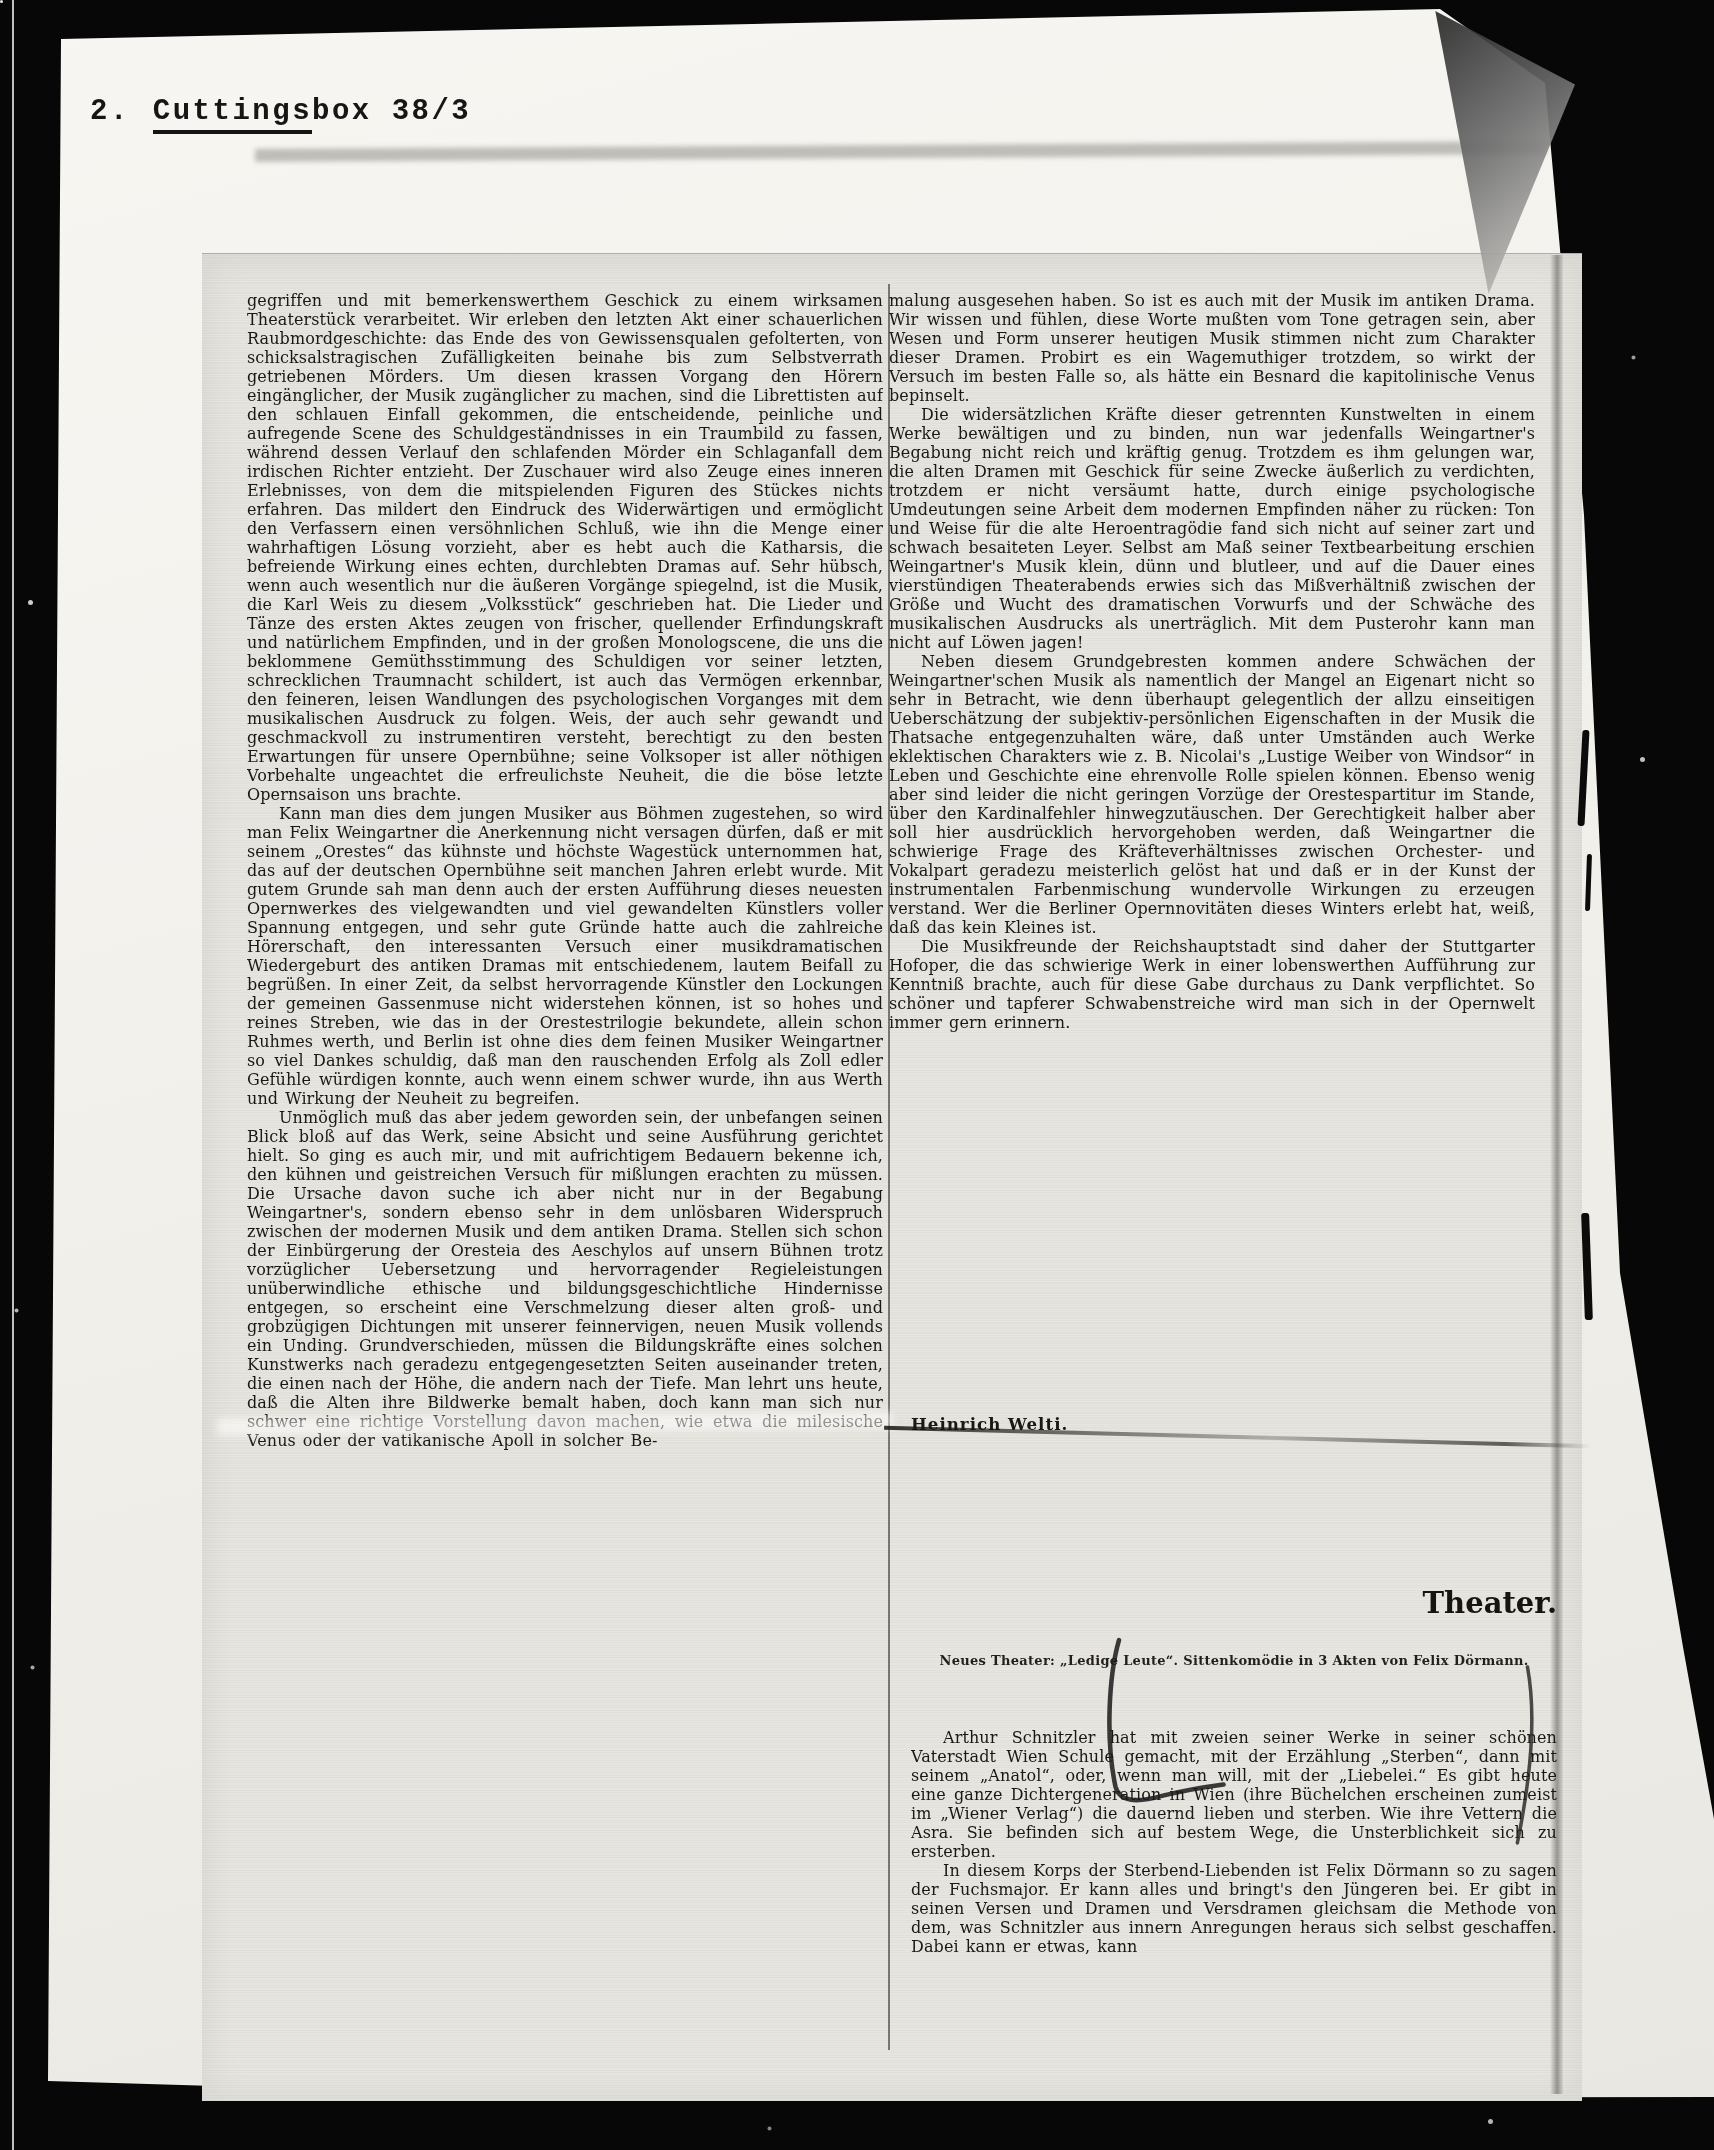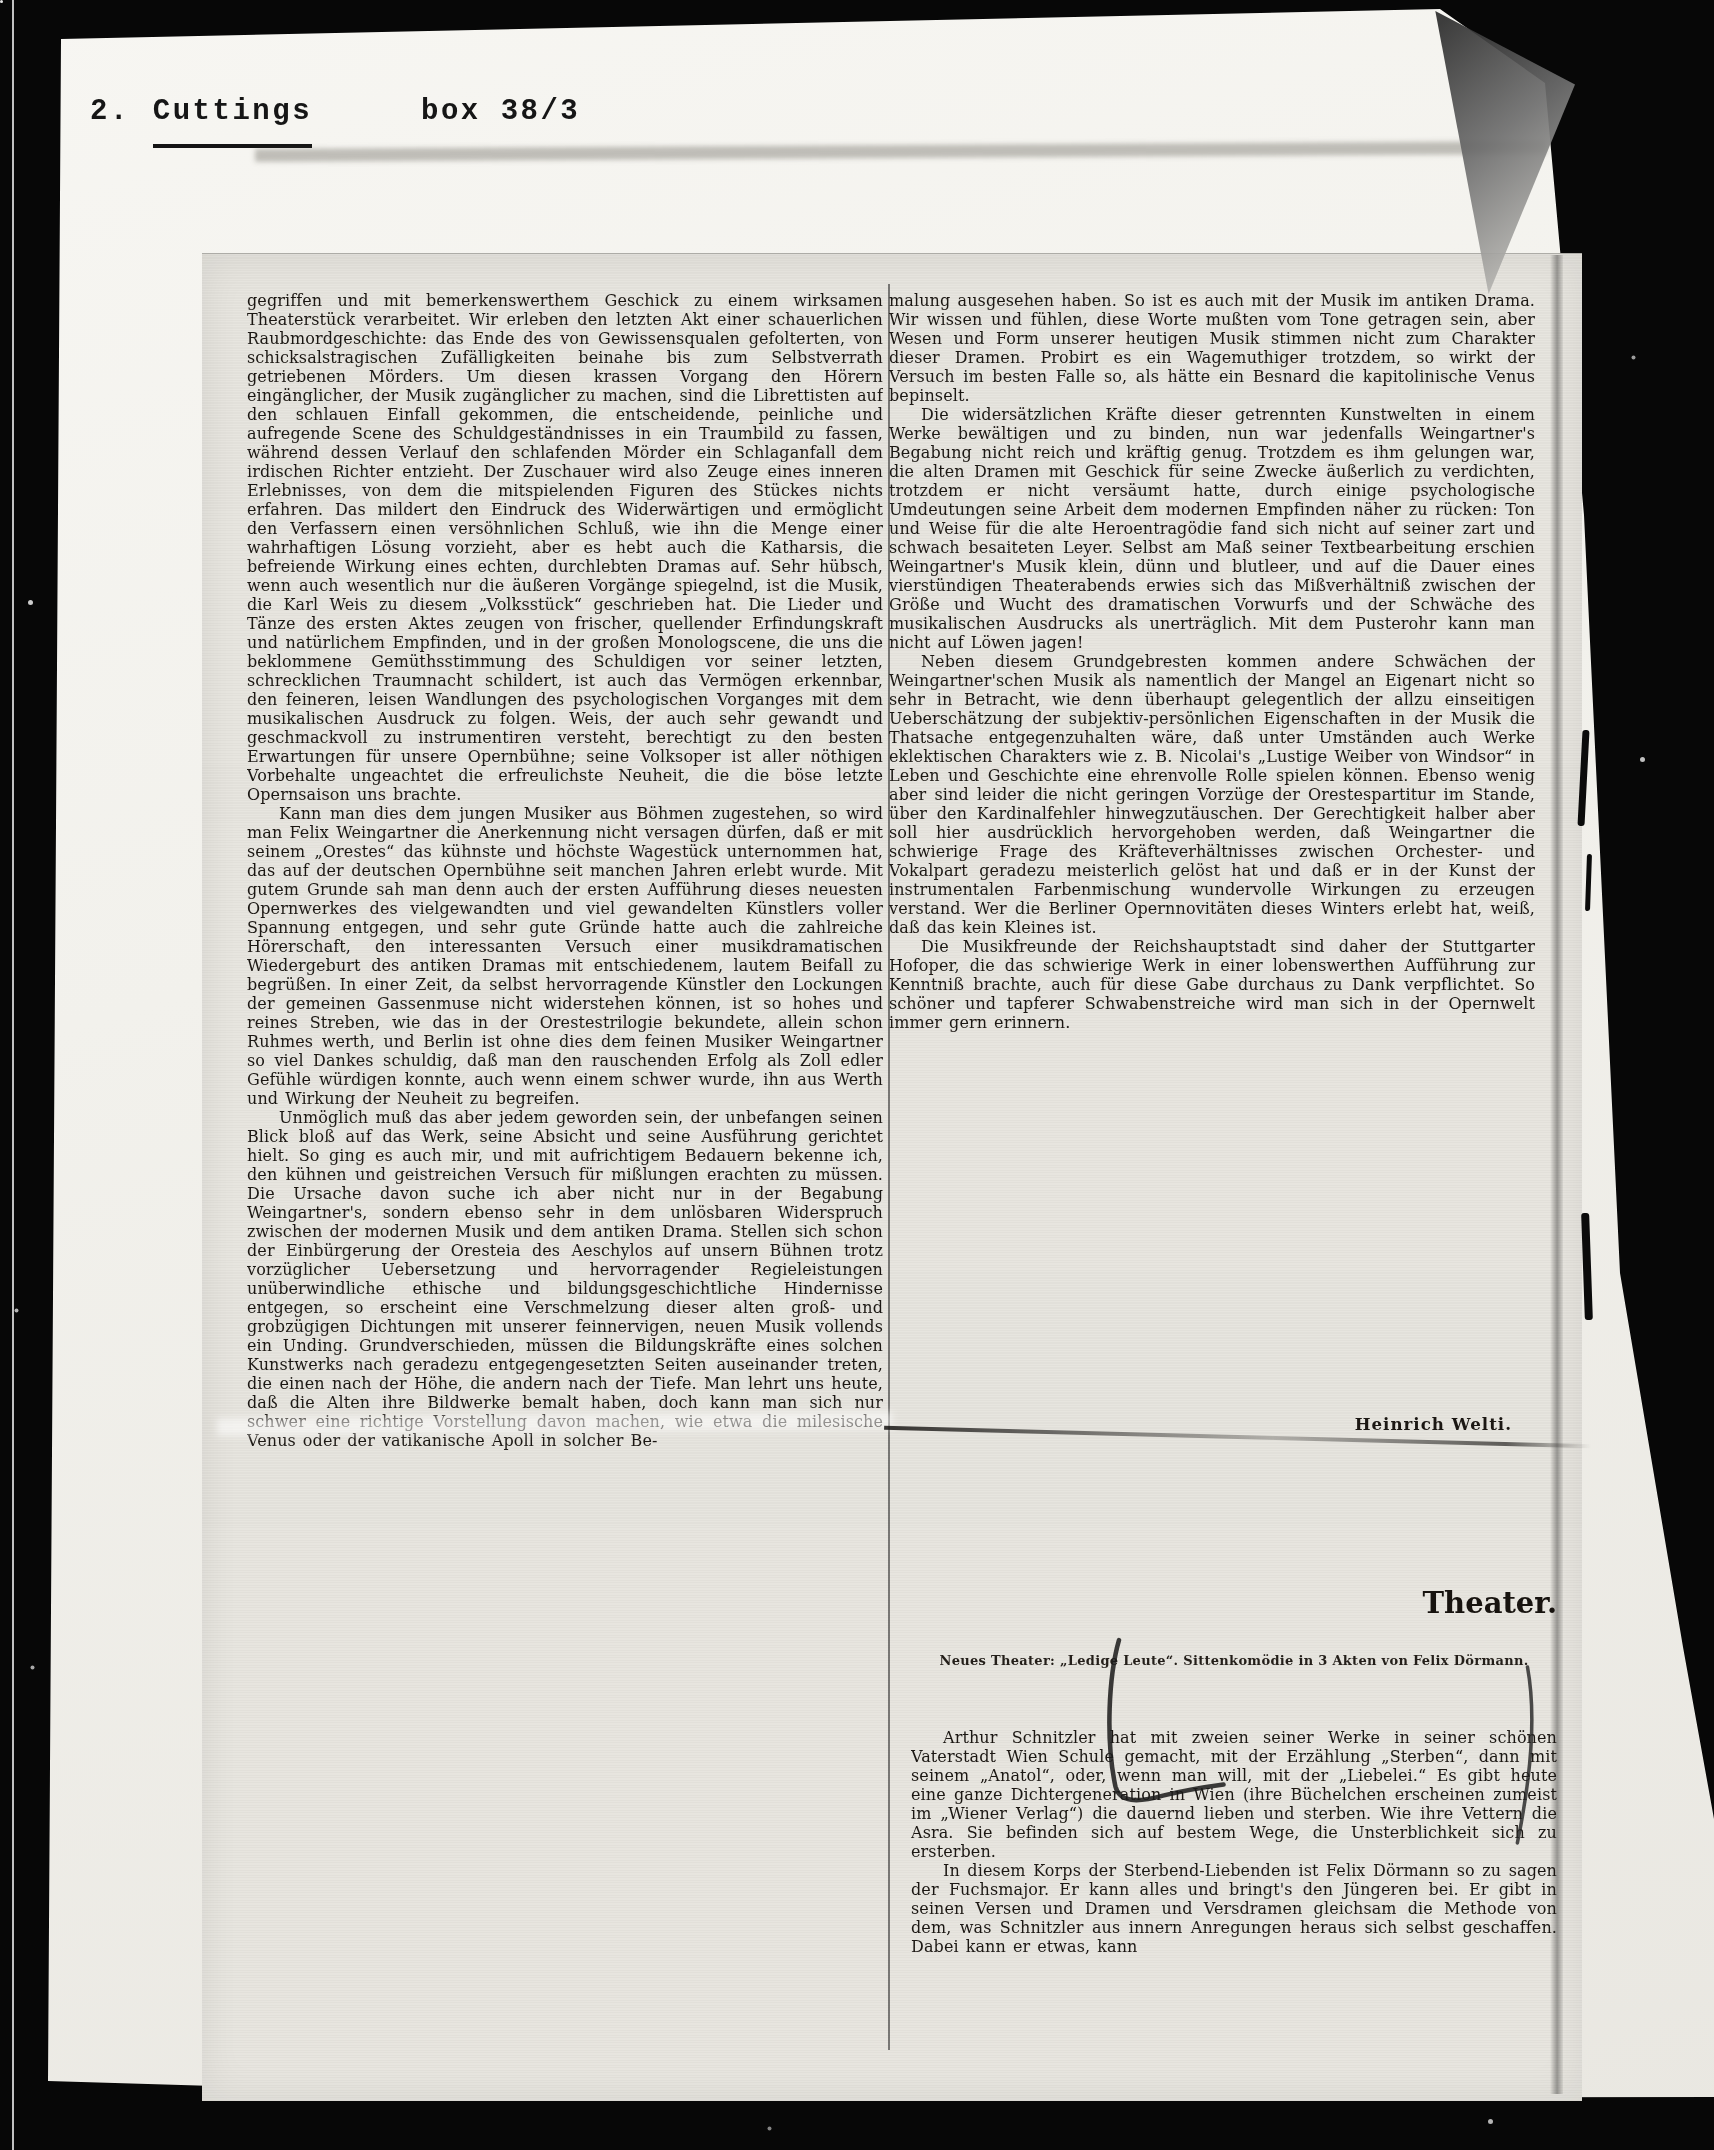--- a/index.html
+++ b/index.html
@@ -42,34 +42,34 @@
     background:rgba(30,30,30,0.55);
   }
   
   .header{
     position:absolute;left:90px;top:95px;
     font-family:"Liberation Mono","DejaVu Sans Mono",monospace;
     font-weight:bold;font-size:29px;color:#161616;
     letter-spacing:2.5px;white-space:nowrap;
   }
   .header .num{margin-right:23px;}
-  .header .u{border-bottom:4.5px solid #141414;padding-bottom:16px;margin-right:109px;}
+  .header .u{border-bottom:4.5px solid #141414;padding-bottom:2px;}
   
   .col, .section-paras{
     color:#1b1713;
     font-size:16px;line-height:19px;
     text-align:justify;word-spacing:1.8px;letter-spacing:0.1px;
   }
   .col p, .section-paras p{margin:0;text-indent:32px;}
   .col p.no-indent{text-indent:0;}
   .col.left{position:absolute;left:247px;top:291px;width:636px;height:1769px;overflow:hidden;}
   .col.right-top{position:absolute;left:889px;top:291px;width:646px;height:1140px;overflow:hidden;}
   .signature{
     position:absolute;left:911px;top:1414px;width:601px;
-    text-align:right;font-weight:bold;font-size:16.7px;letter-spacing:1px;color:#1b1713;
+    font-weight:bold;font-size:16.7px;letter-spacing:1px;color:#1b1713;
   }
   .section-heading{
     position:absolute;left:911px;top:1586px;width:646px;
     text-align:right;font-weight:bold;font-size:29px;color:#17130f;
   }
   .section-subheading{
     position:absolute;left:911px;top:1653px;width:646px;
     text-align:center;font-weight:bold;font-size:13px;letter-spacing:0.3px;color:#241f1a;
   }
   .section-paras{

